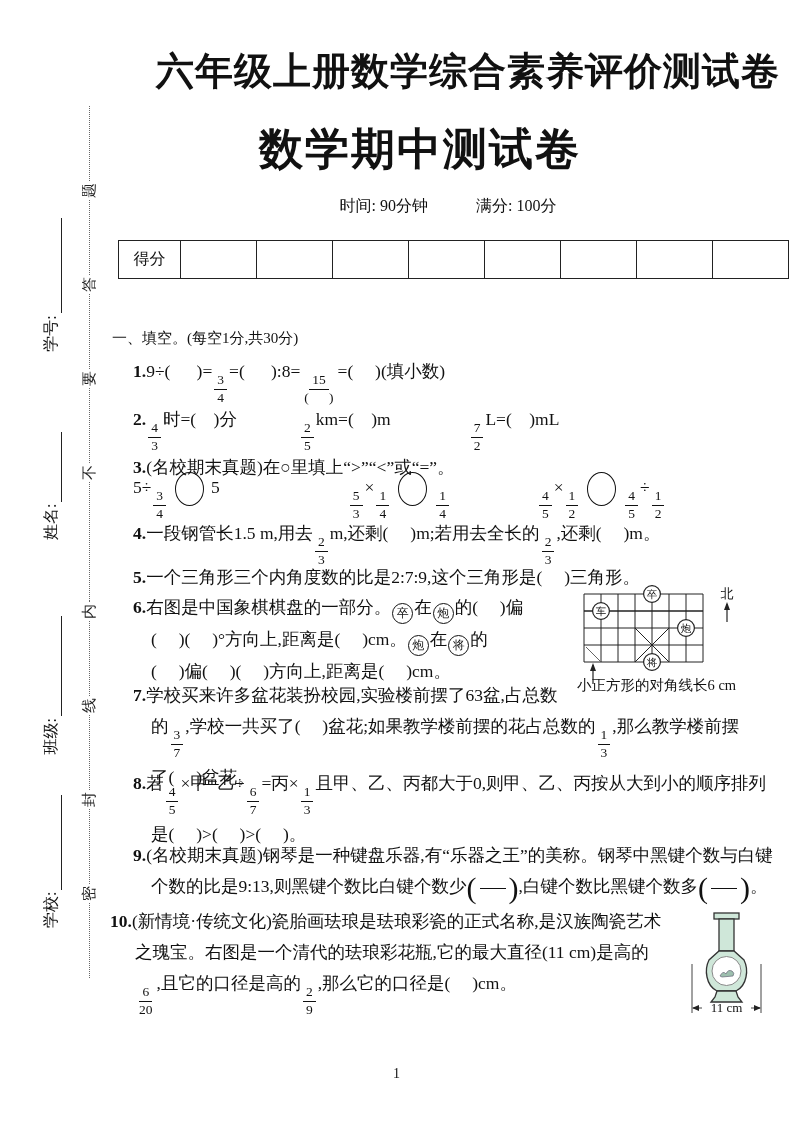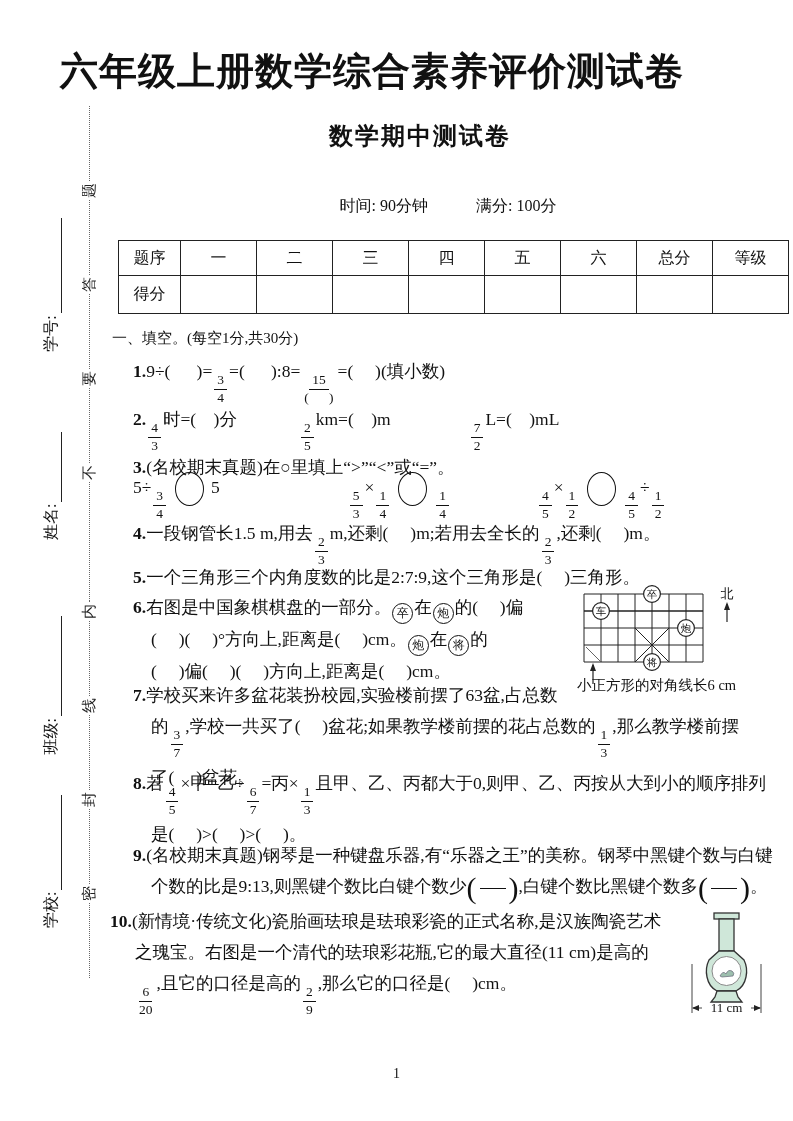--- a/index.html
+++ b/index.html
@@ -4,24 +4,24 @@
 <style>
   html,body{margin:0;padding:0;}
   body{
     width:793px;height:1121px;position:relative;background:#fff;color:#111;
     font-family:"Liberation Serif","DejaVu Serif",serif;
     overflow:hidden;
   }
   .abs{position:absolute;}
 
   
-  .title{top:46px;left:60px;width:720px;text-align:left;
+  .title{top:46px;left:60px;width:720px;text-align:right;
     font-family:"Liberation Sans","DejaVu Sans",sans-serif;font-weight:900;font-size:38px;letter-spacing:1px;}
   .subtitle{top:120px;left:60px;width:720px;text-align:center;
-    font-family:"Liberation Sans","DejaVu Sans",sans-serif;font-weight:900;font-size:24px;letter-spacing:2px;}
+    font-family:"Liberation Sans","DejaVu Sans",sans-serif;font-weight:900;font-size:44px;letter-spacing:2px;}
   .info{top:196px;left:110px;width:676px;text-align:center;font-size:16px;}
   .info span{margin:0 22px;}
 
   
   table.score{border-collapse:collapse;table-layout:fixed;top:240px;left:118px;position:absolute;}
   table.score td{border:1.3px solid #222;height:34px;text-align:center;font-size:16px;padding:0;}
   table.score tr:last-child td{height:37px;margin-left:8px;}
 
   
   .section-heading{top:329px;left:112px;font-size:15px;font-weight:normal;}
@@ -120,31 +120,20 @@
       <col style="width:76px">
       <col style="width:76px">
       <col style="width:76px">
     <col style="width:76px">
       <col style="width:76px">
       <col style="width:76px">
       <col style="width:76px">
       <col style="width:76px">
   </colgroup>
   <tbody>
-      <tr>
-        <td>题序</td>
-        <td>一</td>
-        <td>二</td>
-        <td>三</td>
-        <td>四</td>
-        <td>五</td>
-        <td>六</td>
-        <td>总分</td>
-        <td>等级</td>
-      </tr>
   <tr>
         <td>得分</td>
         <td></td>
         <td></td>
         <td></td>
         <td></td>
         <td></td>
         <td></td>
         <td></td>
         <td></td>

